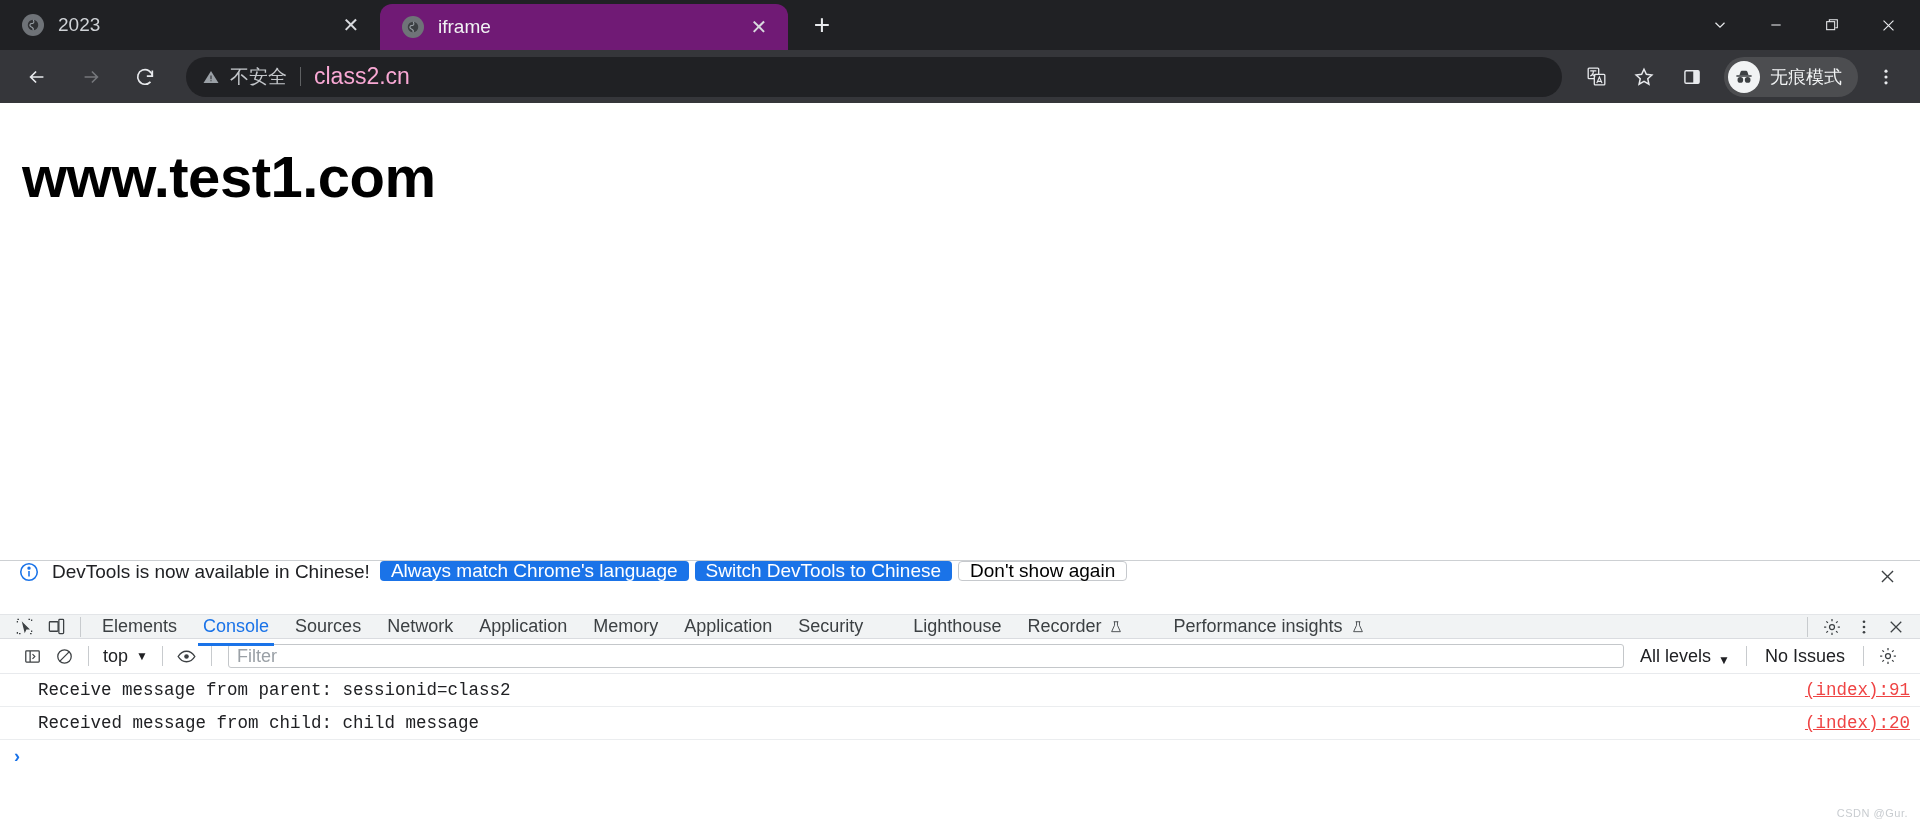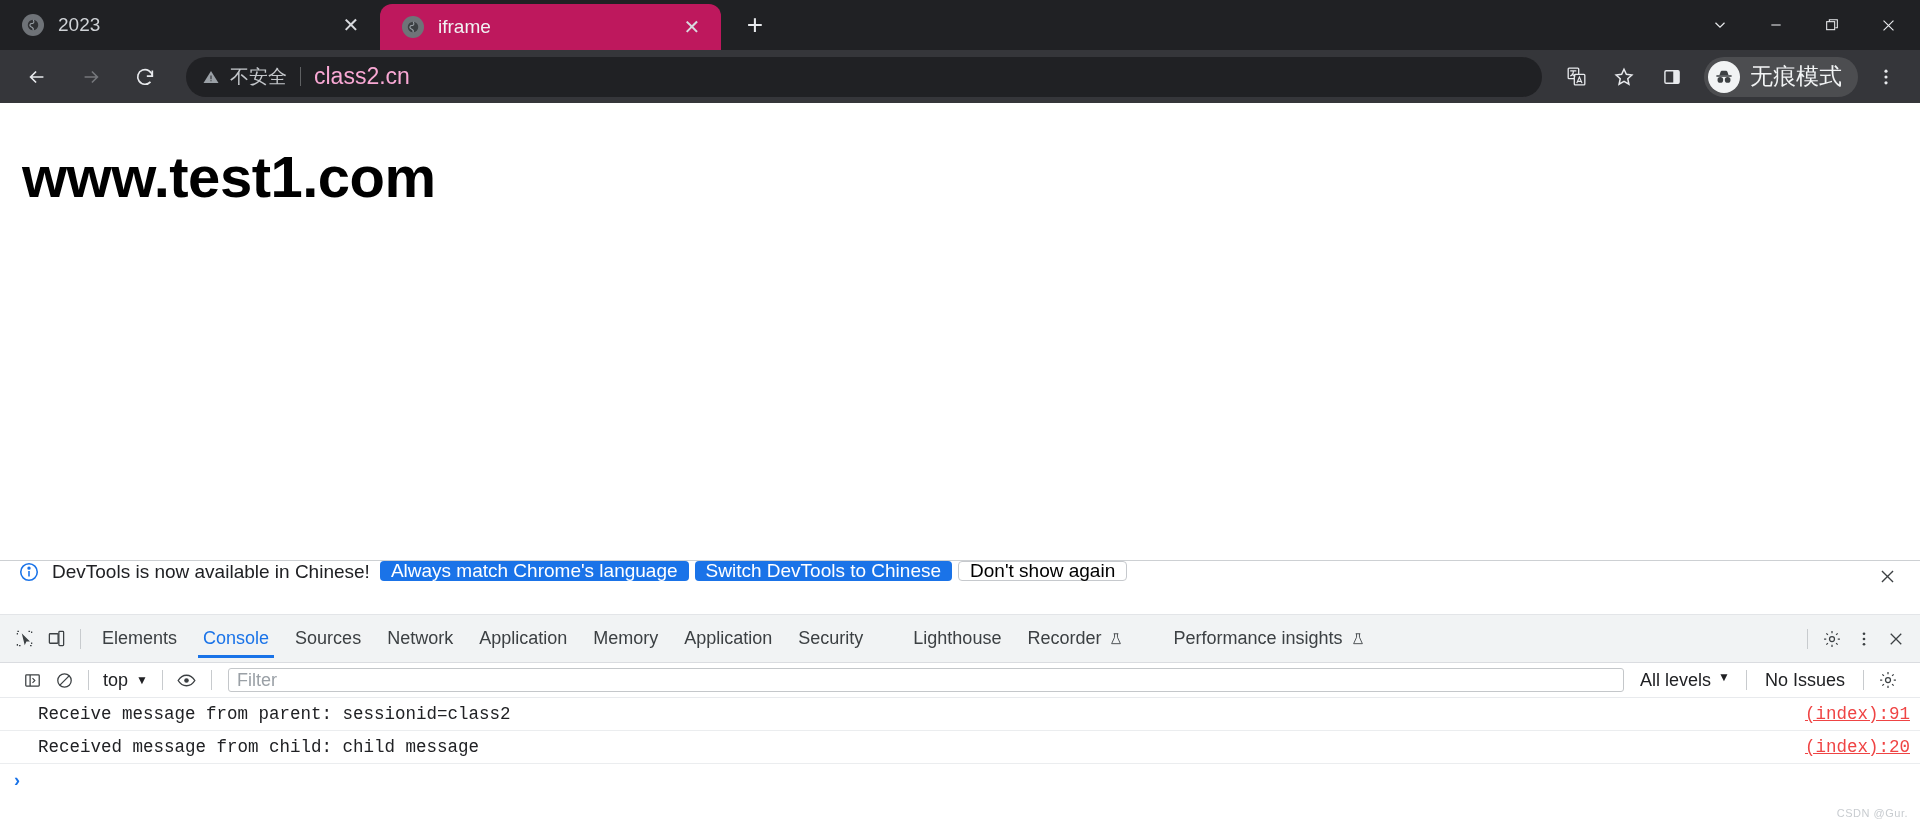--- a/index.html
+++ b/index.html
@@ -16,21 +16,21 @@
   .tabstrip {
     height: 50px; background: #202124;
     display: flex; align-items: flex-end; position: relative;
   }
   .tab {
     height: 50px; display: flex; align-items: center;
     padding: 0 14px 0 22px; position: relative; min-width: 0;
   }
   .tab.inactive { width: 380px; color: #cfd2d6; }
   .tab.active {
-    width: 341px; background: #be185d; color: #f1f3f4;
+    width: 408px; background: #701a75; color: #f1f3f4;
     border-top-left-radius: 12px; border-top-right-radius: 12px;
     height: 46px;
     justify-content: space-between;
   }
   .tab-favicon {
     width: 22px; height: 22px; border-radius: 50%;
     background: #6f7378; flex: 0 0 auto;
     display: flex; align-items: center; justify-content: center;
     margin-right: 14px;
   }
@@ -91,21 +91,21 @@
   .incognito-chip {
     height: 40px; background: #4c4d50; border-radius: 20px;
     display: flex; align-items: center; padding: 0 16px 0 4px;
     margin: 0 4px 0 8px; flex: 0 0 auto;
   }
   .incognito-avatar {
     width: 32px; height: 32px; border-radius: 50%;
     background: #f1f3f4; display: flex; align-items: center;
     justify-content: center; margin-right: 10px; flex: 0 0 auto;
   }
-  .incognito-label { font-size: 23px; color: #f1f3f4; white-space: nowrap; }
+  .incognito-label { font-size: 18px; color: #f1f3f4; white-space: nowrap; }
 
   
   .viewport {
     position: absolute; left: 0; top: 103px; right: 0;
     height: 457px; background: #fff; overflow: hidden;
   }
   .page-heading {
     font-size: 58px; font-weight: bold; color: #000;
     padding: 40px 0 0 22px; letter-spacing: -0.5px;
   }
@@ -130,21 +130,21 @@
   }
   .dt-btn.primary { background: #1a73e8; color: #fff; }
   .dt-btn.secondary { background: #fff; color: #000000; border: 1px solid #c6c9cd; }
   .dt-banner-close {
     margin-left: auto; width: 30px; height: 30px;
     display: flex; align-items: center; justify-content: center;
     color: #3c4043;
   }
 
   .dt-tabbar {
-    height: 48px; background: #f1f3f4; display: flex; align-items: center;
+    height: 24px; background: #f1f3f4; display: flex; align-items: center;
     padding-left: 8px; flex: 0 0 auto; border-bottom: 1px solid #dadce0;
   }
   .dt-tool-icon {
     width: 32px; height: 30px; display: flex; align-items: center;
     justify-content: center; color: #3c4043; flex: 0 0 auto;
   }
   .dt-sep { width: 1px; height: 20px; background: #c8cbce; margin: 0 8px; flex: 0 0 auto; }
   .dt-tab {
     height: 38px; padding: 0 13px; display: flex; align-items: center;
     font-size: 18px; color: #3c4043; white-space: nowrap; flex: 0 0 auto;
@@ -169,21 +169,21 @@
   .ctx-select .caret { margin-left: 8px; font-size: 12px; }
   .filter-input {
     flex: 1 1 auto; height: 24px; border: 1px solid #c4c7ca;
     border-radius: 3px; margin: 0 8px; padding: 0 8px;
     font-size: 18px; color: #202124; min-width: 0;
     font-family: "Liberation Sans", sans-serif;
     background: #fff; outline: none;
   }
   .filter-input::placeholder { color: #9aa0a6; }
   .levels-select {
-    display: flex; align-items: flex-start; font-size: 18px;
+    display: flex; align-items: flex-end; font-size: 18px;
     color: #202124; padding: 0 8px; white-space: nowrap;
   }
   .levels-select .caret { margin-left: 7px; font-size: 12px; }
   .issues-label { font-size: 18px; color: #202124; padding: 0 10px; white-space: nowrap; }
 
   .dt-console-body {
     flex: 1 1 auto; overflow: hidden; background: #fff; position: relative;
   }
   .console-row {
     display: flex; align-items: center; min-height: 33px;

